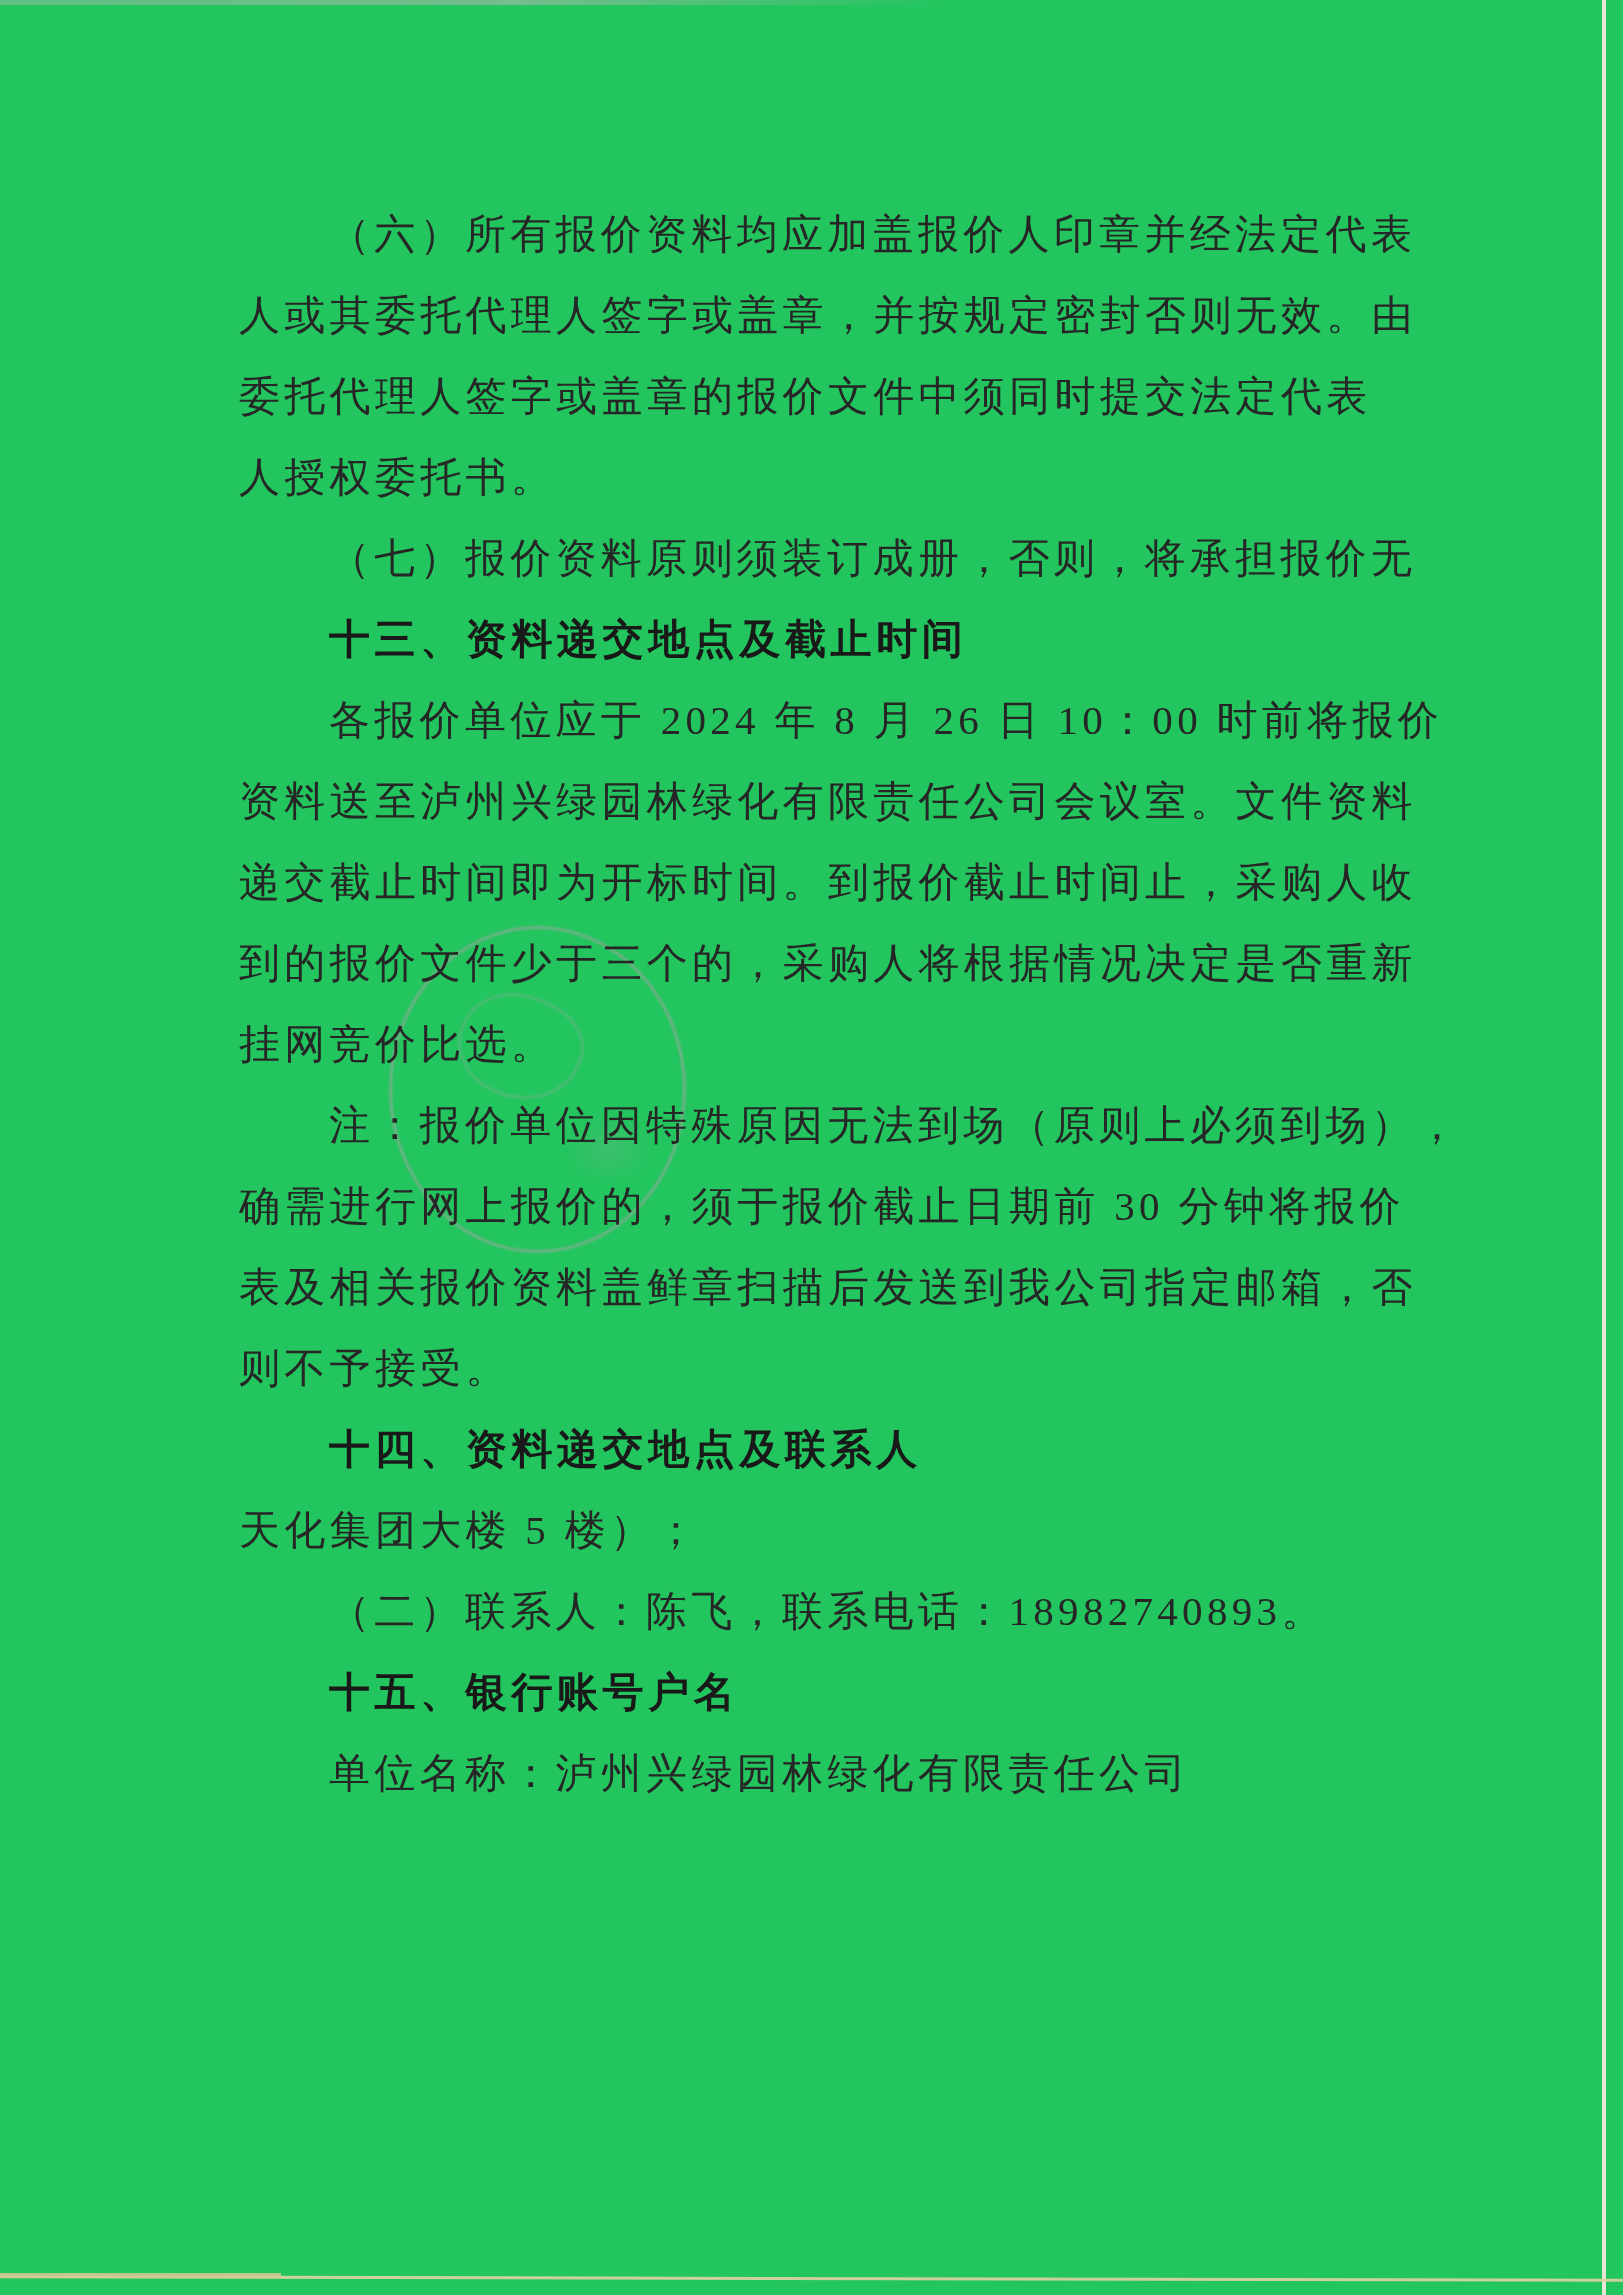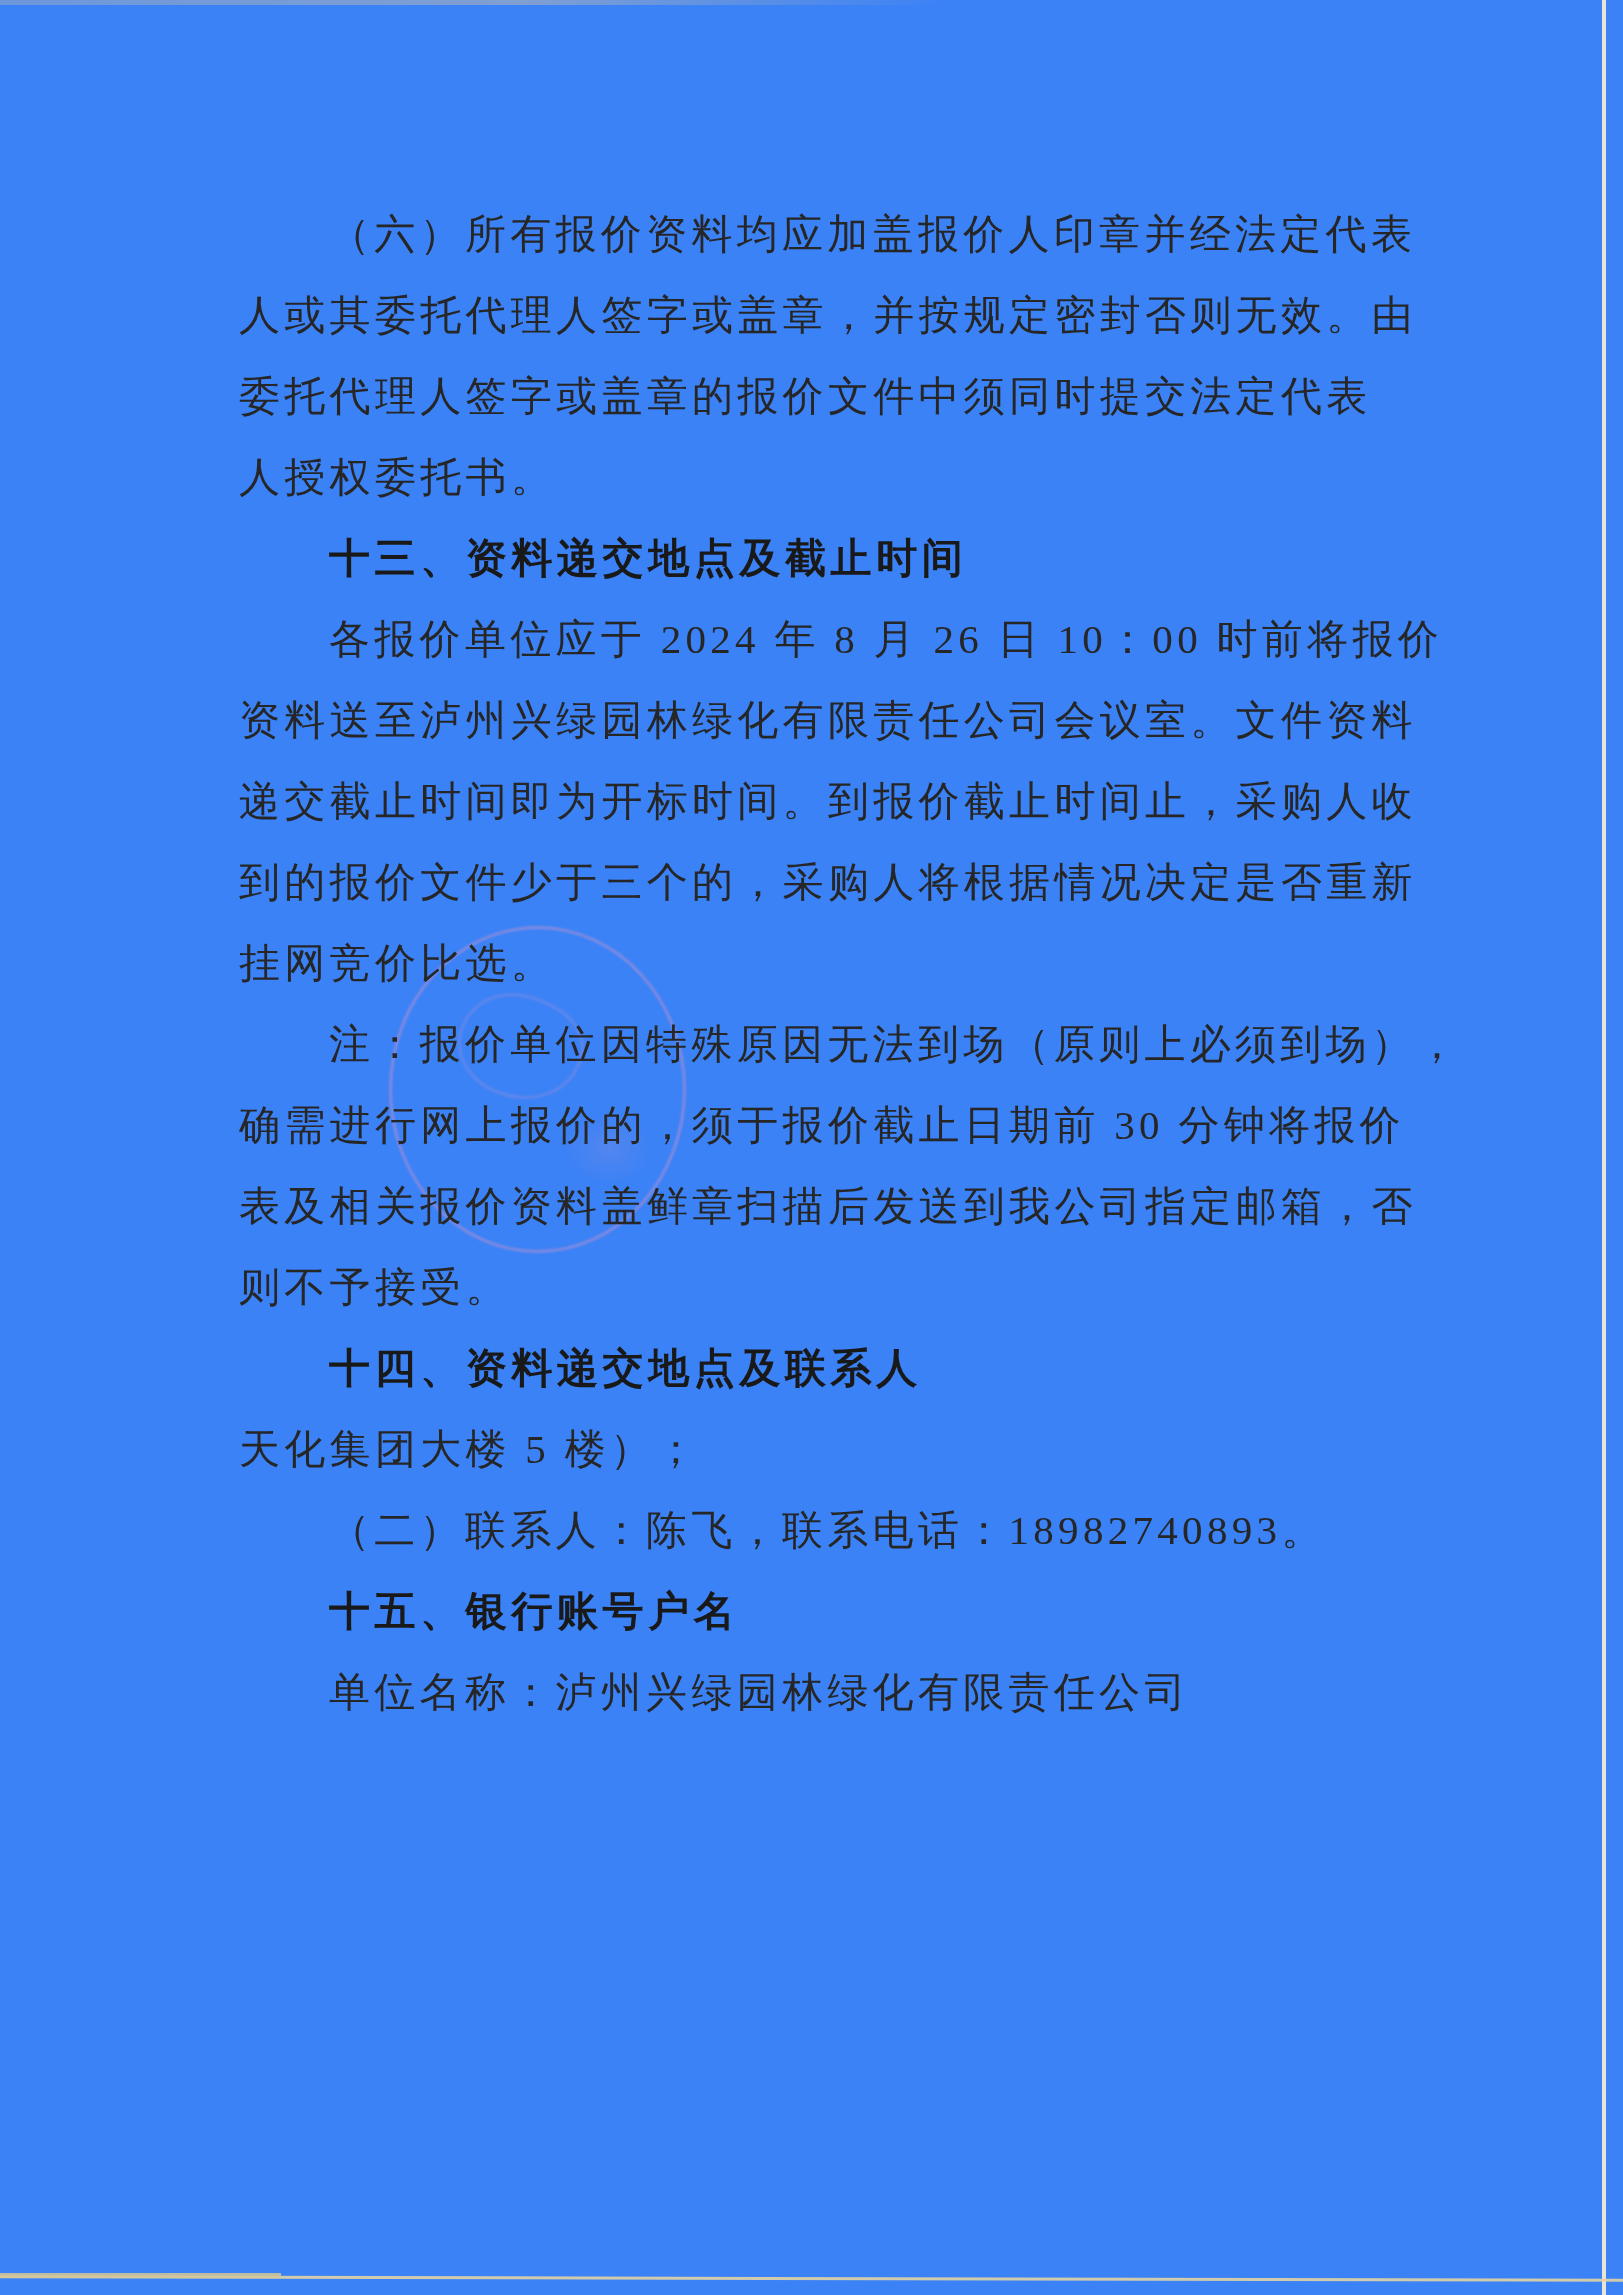--- a/index.html
+++ b/index.html
@@ -1,20 +1,20 @@
 <!DOCTYPE html>
 <html style="font-size:10.5px"><head>
 <meta charset="utf-8">
 <style>
   html, body { margin: 0; padding: 0; background: #ffffff; }
   .page {
     position: relative;
     width: 1623px;
     height: 2295px;
-    background: #3b82f6;
+    background: #22c55e;
     overflow: hidden;
     font-family: "Liberation Serif", "DejaVu Serif", serif;
   }
   
   .content {
     position: absolute;
     left: 239px;
     top: 194px;
     width: 1178px;
   }
@@ -105,20 +105,21 @@
 
   <div class="stamp"></div>
   <div class="stamp-inner-mark"></div>
   <div class="stamp-smudge"></div>
 
   <div class="content">
     <div class="line indent">（六）所有报价资料均应加盖报价人印章并经法定代表</div>
     <div class="line">人或其委托代理人签字或盖章，并按规定密封否则无效。由</div>
     <div class="line">委托代理人签字或盖章的报价文件中须同时提交法定代表</div>
     <div class="line">人授权委托书。</div>
+    <div class="line indent">（七）报价资料原则须装订成册，否则，将承担报价无</div>
     <div class="line indent heading">十三、资料递交地点及截止时间</div>
     <div class="line indent">各报价单位应于 2024 年 8 月 26 日 10：00 时前将报价</div>
     <div class="line">资料送至泸州兴绿园林绿化有限责任公司会议室。文件资料</div>
     <div class="line">递交截止时间即为开标时间。到报价截止时间止，采购人收</div>
     <div class="line">到的报价文件少于三个的，采购人将根据情况决定是否重新</div>
     <div class="line">挂网竞价比选。</div>
     <div class="line indent">注：报价单位因特殊原因无法到场（原则上必须到场），</div>
     <div class="line">确需进行网上报价的，须于报价截止日期前 30 分钟将报价</div>
     <div class="line">表及相关报价资料盖鲜章扫描后发送到我公司指定邮箱，否</div>
     <div class="line">则不予接受。</div>

